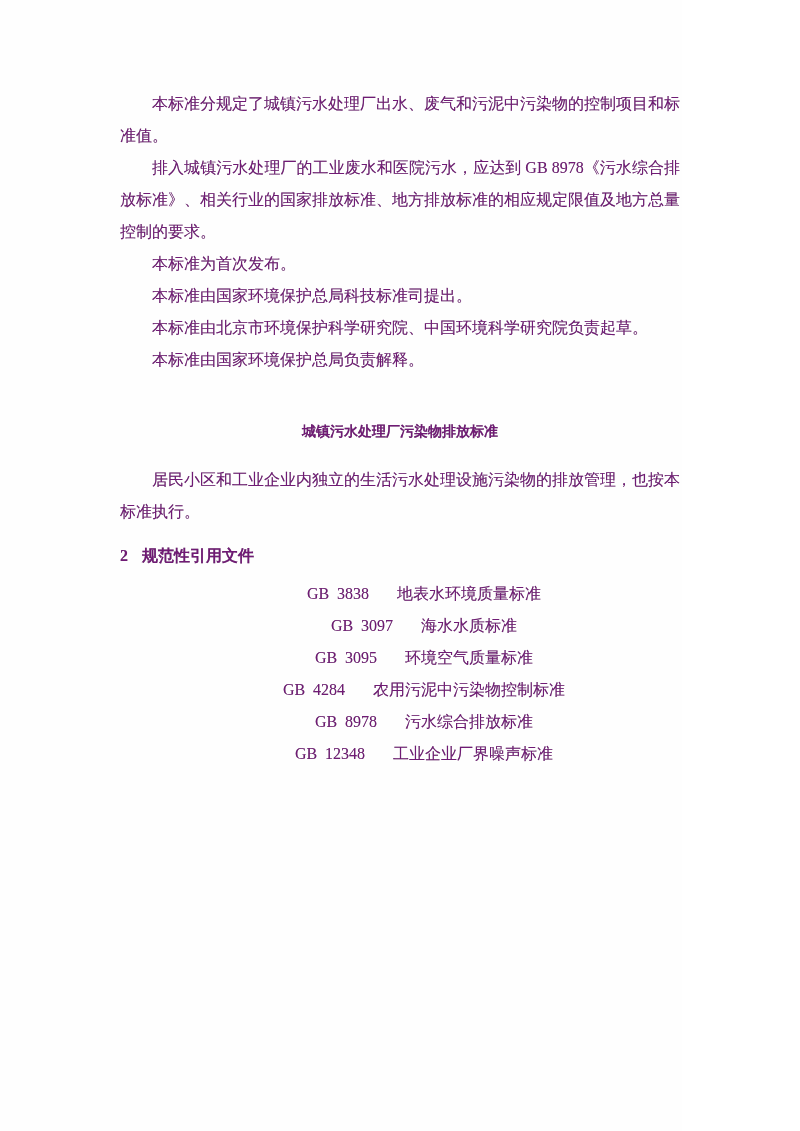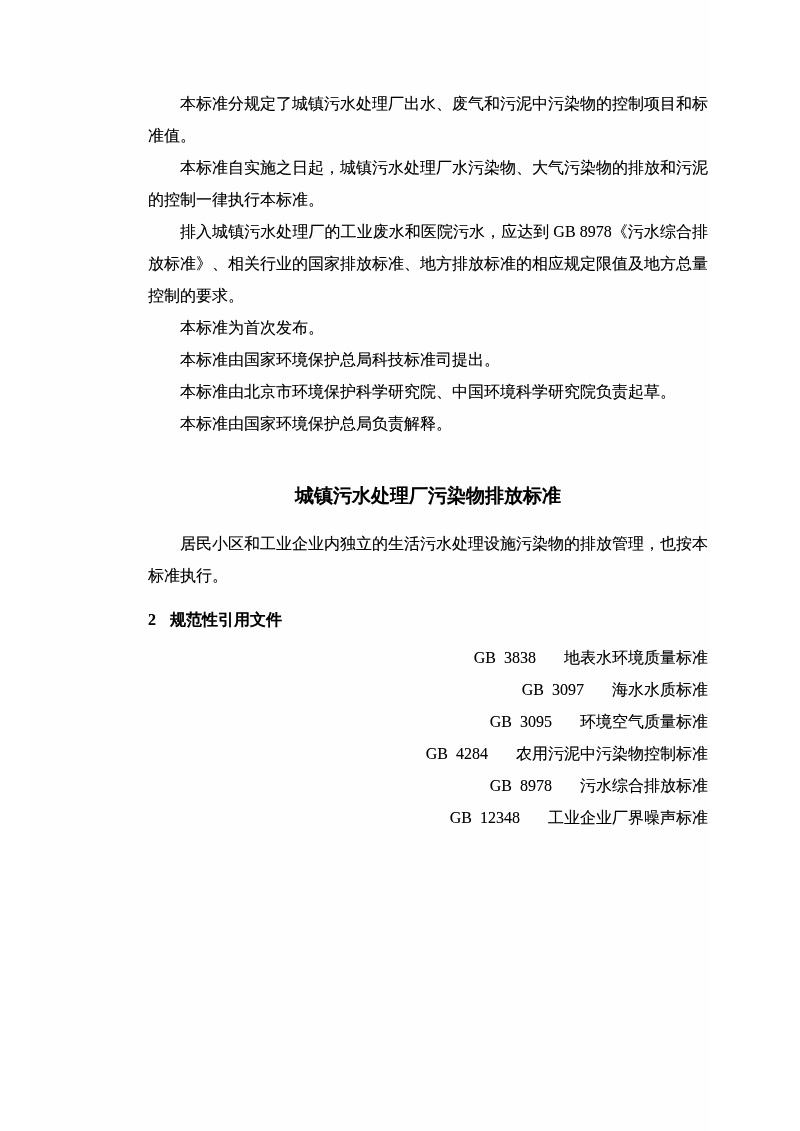--- a/index.html
+++ b/index.html
@@ -7,76 +7,74 @@
     padding: 0;
     background: #ffffff;
   }
   .page {
     position: relative;
     width: 682px;
     height: 1131px;
     background: #fefefe;
     overflow: hidden;
     font-family: "Liberation Serif", "DejaVu Serif", serif;
-    color: #000000;
+    color: #701a75;
     text-shadow: 0 0 0.6px rgba(45,45,45,0.45);
-    margin-left: 28px;
   }
   .content {
     position: absolute;
     top: 88px;
     left: 120px;
     width: 560px;
     font-size: 16px;
     line-height: 32px;
     text-align: justify;
   }
   p { margin: 0; }
   .body-par {
     text-indent: 2em;
   }
   .doc-title {
-    font-size: 19px;
+    font-size: 14px;
     font-weight: bold;
     text-align: center;
     text-indent: 0;
     line-height: 32px;
     margin: 40px 0 16px 0;
   }
   .sec-heading {
     font-weight: bold;
     text-indent: 0;
     margin: 0 0 6px 0;
   }
   .sec-heading-2 {
     margin-top: 12px;
   }
   .sec-num {
     display: inline-block;
     margin-right: 14px;
   }
   .ref-row {
     text-indent: 1.5em;
-    text-align: right;
+    text-align: center;
   }
   .ref-code {
     display: inline-block;
     margin-right: 28px;
     word-spacing: 4px;
   }
 </style>
 </head>
 <body>
 
 <div class="page">
   <div class="content">
 
     <section>
       <p class="body-par">本标准分规定了城镇污水处理厂出水、废气和污泥中污染物的控制项目和标准值。</p>
-      <p class="body-par">本标准自实施之日起，城镇污水处理厂水污染物、大气污染物的排放和污泥的控制一律执行本标准。</p>
       <p class="body-par">排入城镇污水处理厂的工业废水和医院污水，应达到 GB 8978《污水综合排放标准》、相关行业的国家排放标准、地方排放标准的相应规定限值及地方总量控制的要求。</p>
       <p class="body-par">本标准为首次发布。</p>
       <p class="body-par">本标准由国家环境保护总局科技标准司提出。</p>
       <p class="body-par">本标准由北京市环境保护科学研究院、中国环境科学研究院负责起草。</p>
       <p class="body-par">本标准由国家环境保护总局负责解释。</p>
     </section>
 
     <h1 class="doc-title">城镇污水处理厂污染物排放标准</h1>
 
     <section>

